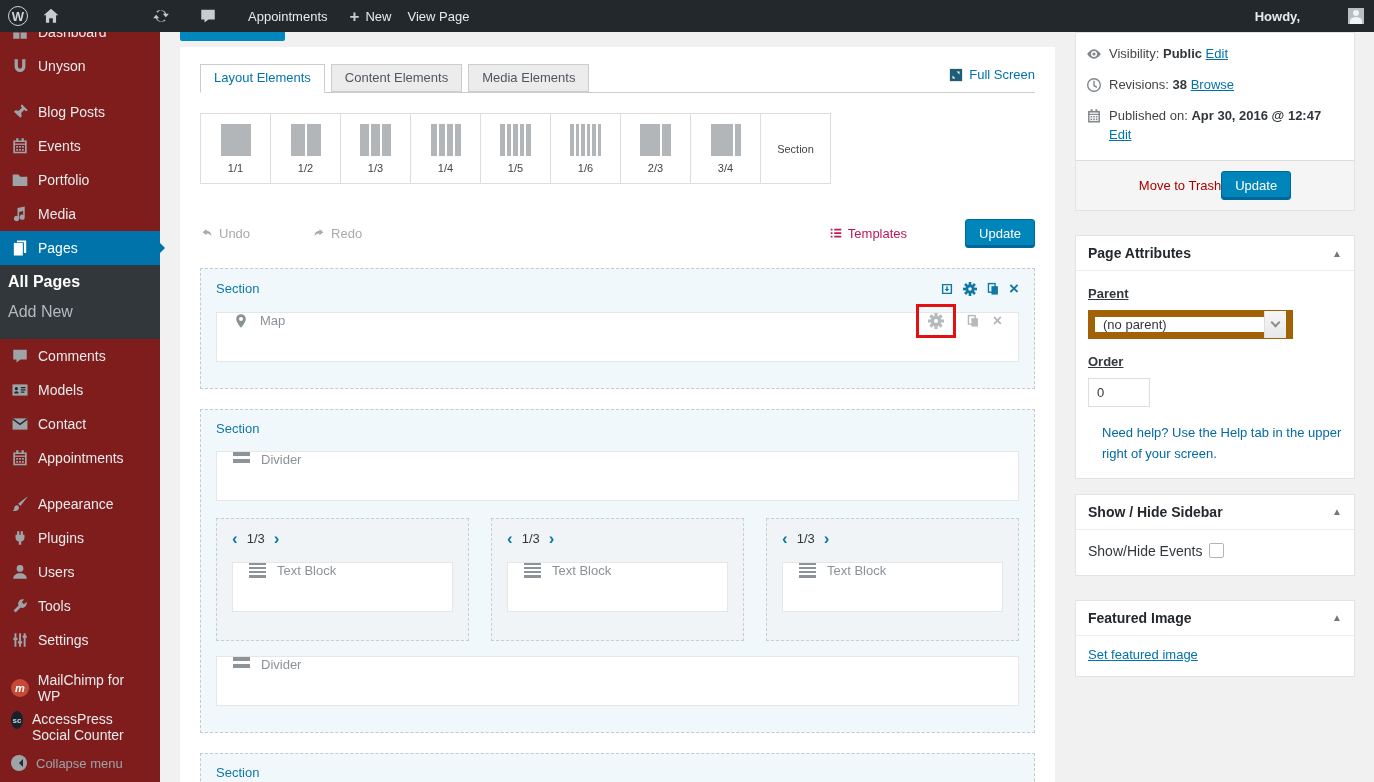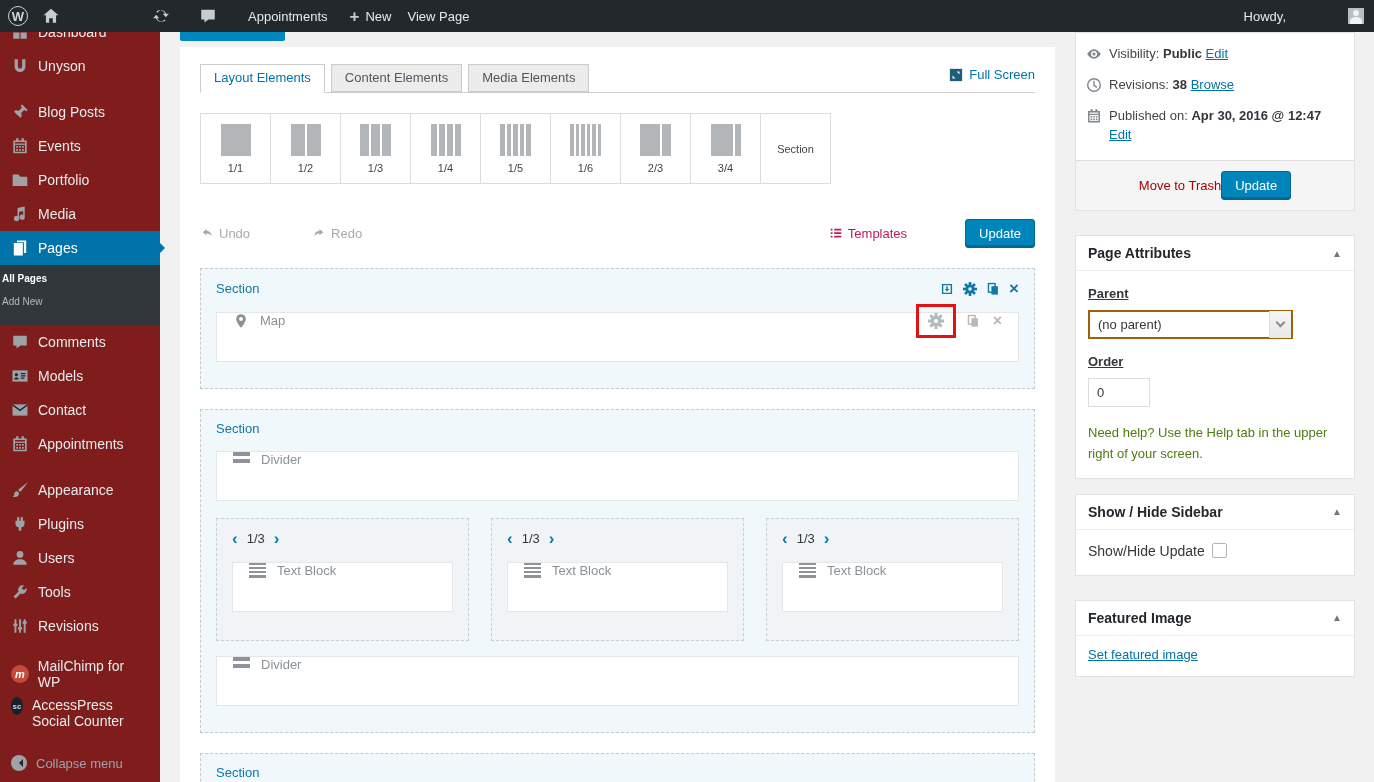--- a/index.html
+++ b/index.html
@@ -16,36 +16,36 @@
   .wp-logo { width:20px; height:20px; border:1.5px solid #cfd3d6; border-radius:50%; color:#cfd3d6; font-weight:bold; font-size:13px; display:flex; align-items:center; justify-content:center; margin-right:14px; }
   .ab-ic { color:#c8ccd0; }
   .ab-home { margin-right:92px; }
   .ab-update { margin-right:29px; }
   .ab-bubble { margin-right:31px; }
   .ab-text { color:#e8eaeb; font-size:13px; }
   .ab-appointments { margin-right:22px; }
   .ab-new { display:flex; align-items:center; gap:6px; margin-right:16px; }
   .ab-plus { font-size:17px; font-weight:bold; color:#c8ccd0; line-height:1; }
   .ab-right { margin-left:auto; display:flex; align-items:center; padding-right:10px; }
-  .ab-howdy { margin-right:62px; }
+  .ab-howdy { margin-right:48px;font-weight:bold; }
   .avatar { width:16px; height:16px; background:#b9bec2; position:relative; overflow:hidden; }
   .avatar::before { content:""; position:absolute; left:5px; top:2px; width:6px; height:6px; border-radius:50%; background:#f2f3f4; }
   .avatar::after { content:""; position:absolute; left:2px; top:9px; width:12px; height:8px; border-radius:50% 50% 0 0; background:#f2f3f4; }
 
   
   .sidebar { position:absolute; left:0; top:32px; width:160px; height:750px; background:#7f1d1d; z-index:10; }
   .menu { margin-top:-17px; }
   .menu-item { display:flex; align-items:center; gap:9px; padding:0 11px; height:34px; color:#e8eaeb; font-size:14px; cursor:pointer; position:relative; }
   .menu-item .mi { color:#9ea3a8; flex:0 0 18px; }
   .menu-item.active { background:#0073aa; color:#fff; }
   .menu-item.active .mi { color:#fff; }
   .menu-item.active::after { content:""; position:absolute; right:-12px; top:50%; margin-top:-7px; border:7px solid transparent; border-left-color:#0073aa; }
   .menu-sep { height:12px; }
   .submenu { background:#32373c; padding:2px 0 12px; }
-  .submenu-item { padding:6px 2px; font-size:10px; color:#b4b9be; cursor:pointer; }
+  .submenu-item { padding:6px 8px; font-size:16px; color:#b4b9be; cursor:pointer; }
   .submenu-item.current { color:#fff; font-weight:bold; }
   .menu-item.two-line { height:46px; align-items:flex-start; padding-top:6px; }
   .menu-item.two-line .ml { line-height:1.15; }
   .badge-ic { width:18px; height:18px; border-radius:50%; display:flex; align-items:center; justify-content:center; font-size:9px; color:#fff; font-weight:bold; }
   .mailchimp-ic { background:#c64a38; font-style:italic; font-size:11px; }
   .sc-ic { background:#15222d; font-size:8px; color:#cfd3d6; }
   .collapse-row { position:absolute; left:0; bottom:5px; width:160px; display:flex; align-items:center; gap:9px; padding:0 11px; height:28px; color:#9ea3a8; font-size:13px; cursor:pointer; }
   .collapse-ic { width:16px; height:16px; border-radius:50%; background:#9ea3a8; position:relative; }
   .collapse-ic::before { content:""; position:absolute; left:4px; top:4px; border:4px solid transparent; border-right-color:#23282d; }
 
@@ -102,26 +102,26 @@
   .misc-row .mic { color:#82878c; margin-top:1px; }
   .misc-row a, .link { color:#0073aa; text-decoration:underline; cursor:pointer; }
   .pub-footer { margin-top:10px; border-top:1px solid #ddd; background:#f5f5f5; padding:10px; display:flex; align-items:center; justify-content:center; }
   .trash-link { color:#a00; cursor:pointer; }
   b { color:#32373c; }
   .pb-head { display:flex; align-items:center; justify-content:space-between; padding:9px 12px; border-bottom:1px solid #eee; }
   .pb-title { font-size:14px; font-weight:bold; color:#23282d; }
   .pb-toggle { color:#72777c; font-size:10px; cursor:pointer; }
   .pb-body { padding:11px 12px 14px; }
   .field-label { font-weight:bold; color:#32373c; margin:4px 0 9px;text-decoration:underline; }
-  .select { width:205px; height:29px; border:2px solid #a16207; background:#fff; display:flex; align-items:center; margin-bottom:15px; cursor:pointer; }
+  .select { width:205px; height:29px; border:7px solid #a16207; background:#fff; display:flex; align-items:center; margin-bottom:15px; cursor:pointer; }
   .select-value { flex:1; padding:0 8px; color:#32373c; }
   .select-arrow { width:22px; height:27px; background:linear-gradient(#f6f6f6,#e8e8e8); border-left:1px solid #ddd; display:flex; align-items:center; justify-content:center; }
   .select-arrow i { width:7px; height:7px; border-right:2px solid #8a8f94; border-bottom:2px solid #8a8f94; transform:rotate(45deg); margin-top:-4px; }
   .order-input { width:62px; height:29px; border:1px solid #ddd; padding:0 8px; font-size:13px; color:#32373c; font-family:"Liberation Sans",sans-serif; }
-  .help-text { margin-top:16px; color:#4d7c0f; line-height:1.55; }
+  .help-text { margin-top:16px; color:#0369a1; line-height:1.55;margin-left:14px; }
   .gap16 { height:15px; } .gap24 { height:24px; }
   .cb-row { display:flex; align-items:center; gap:7px; color:#32373c; font-size:14px; padding:2px 0; }
   .cb { width:15px; height:15px; border:1px solid #b4b4b4; background:#fff; display:inline-block; cursor:pointer; border-radius:2px; }
 </style>
 </head>
 <body>
 
 <svg width="0" height="0" style="position:absolute">
   <defs>
     <symbol id="i-dash" viewBox="0 0 16 16">
@@ -392,21 +392,21 @@
           </svg>
         </span>
       <span class="ml">Tools</span>
     </div>
     <div class="menu-item">
       <span class="mi">
           <svg class="ic">
             <use href="#i-sliders"></use>
           </svg>
         </span>
-      <span class="ml">Revisions</span>
+      <span class="ml">Settings</span>
     </div>
     <div class="menu-sep" style="height:14px"></div>
     <div class="menu-item">
       <span class="badge-ic mailchimp-ic">m</span>
       <span class="ml">MailChimp for WP</span>
     </div>
     <div class="menu-item two-line">
       <span class="badge-ic sc-ic">sc</span>
       <span class="ml">AccessPress Social Counter</span>
     </div>
@@ -692,21 +692,21 @@
 
   <div class="gap16"></div>
 
   <div class="postbox">
     <div class="pb-head">
       <span class="pb-title">Show / Hide Sidebar</span>
       <span class="pb-toggle">▲</span>
     </div>
     <div class="pb-body">
       <div class="cb-row">
-        <span>Show/Hide Update</span>
+        <span>Show/Hide Events</span>
         <span class="cb"></span>
       </div>
     </div>
   </div>
 
   <div class="gap24"></div>
 
   <div class="postbox">
     <div class="pb-head">
       <span class="pb-title">Featured Image</span>

